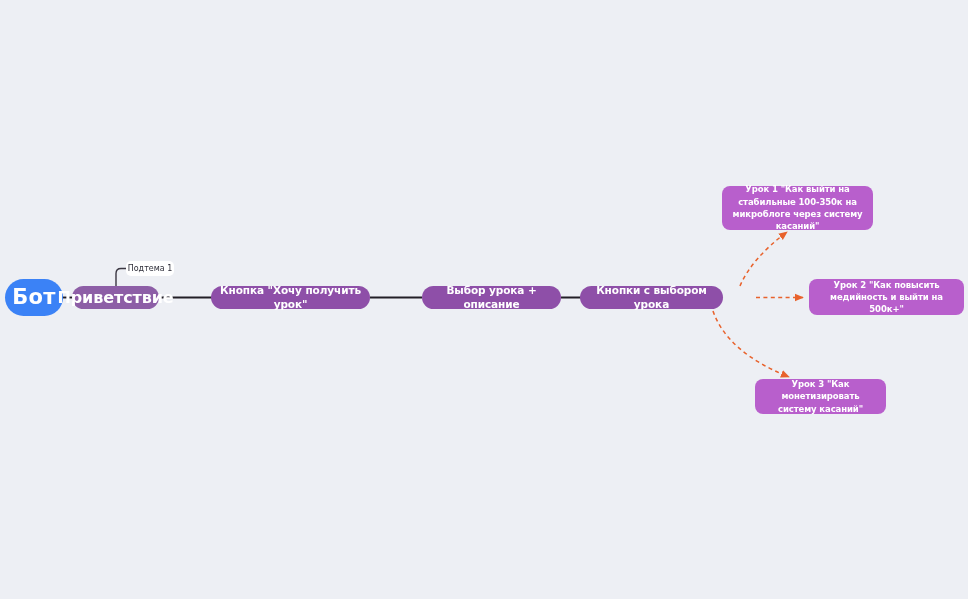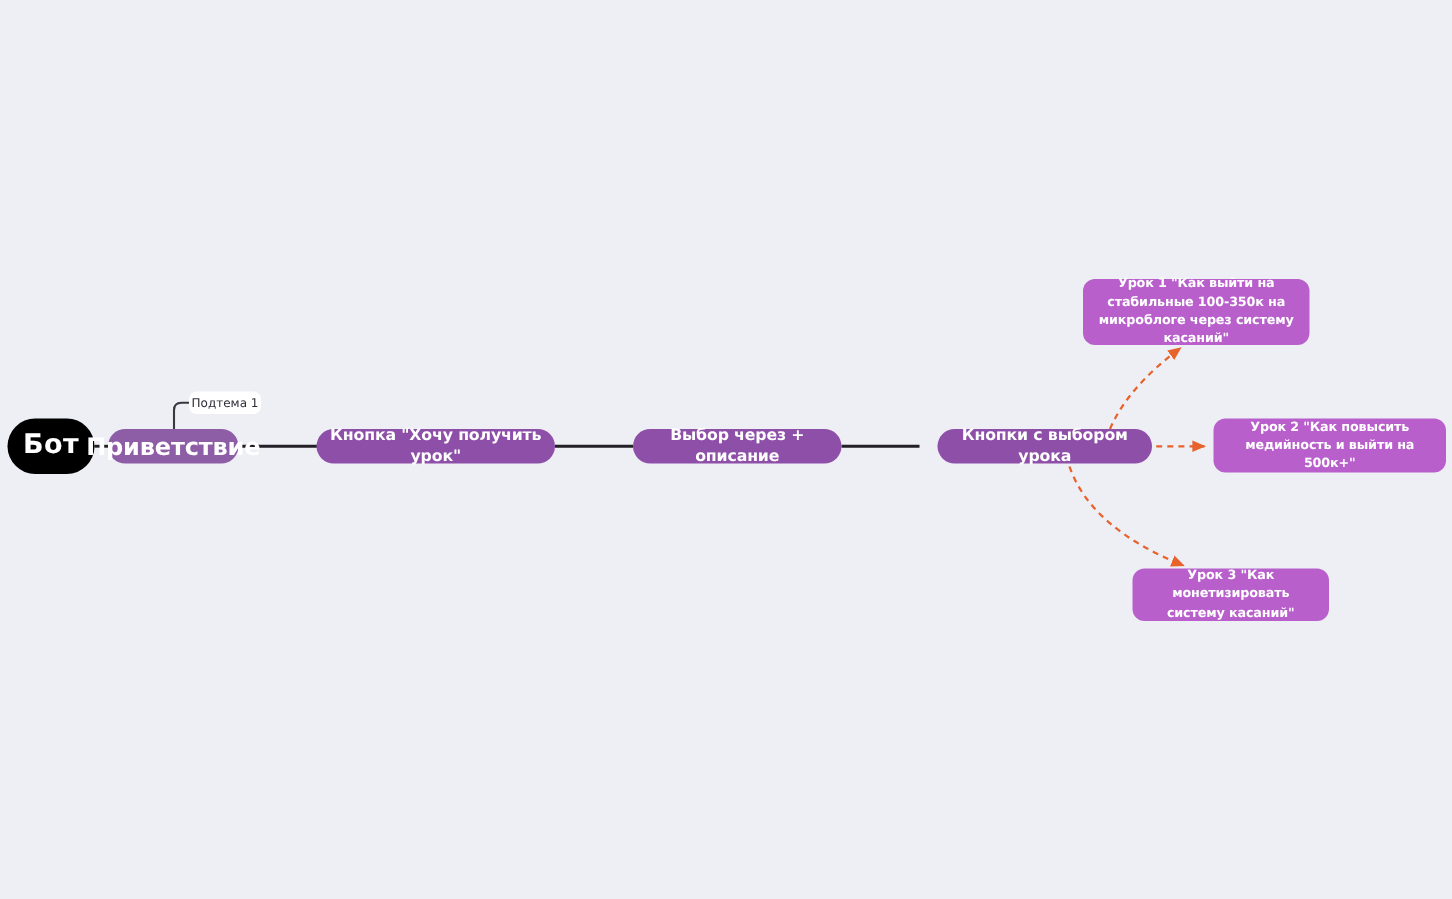--- a/index.html
+++ b/index.html
@@ -35,23 +35,23 @@
     align-items: center;
     justify-content: center;
     text-align: center;
     color: #ffffff;
     font-weight: bold;
     letter-spacing: -0.1px;
     line-height: 1.25;
     user-select: none;
   }
   .node-root {
-    background: #000000;
+    background: #3b82f6;
     border-radius: 22px;
-    font-size: 18px;
+    font-size: 21px;
     letter-spacing: 0.3px;
   }
   .node-muted {
     background: #8d5ea6;
     border-radius: 16px;
     font-size: 16px;
   }
   .node-main {
     background: #8e4fa8;
     border-radius: 16px;
@@ -130,24 +130,24 @@
 
   <div class="subtopic-label" style="left:126px; top:261px; width:48px; height:15px;">
     <span>Подтема 1</span>
   </div>
 
   <div class="node node-main" style="left:211px; top:286px; width:159px; height:23px;">
     <span>Кнопка "Хочу получить урок"</span>
   </div>
 
   <div class="node node-main" style="left:422px; top:286px; width:139px; height:23px;">
-    <span>Выбор через + описание</span>
+    <span>Выбор урока + описание</span>
   </div>
 
-  <div class="node node-main" style="left:625px; top:286px; width:143px; height:23px;">
+  <div class="node node-main" style="left:580px; top:286px; width:143px; height:23px;">
     <span>Кнопки с выбором урока</span>
   </div>
 
   <div class="node node-lesson" style="left:722px; top:186px; width:151px; height:44px;">
     <span>Урок 1 "Как выйти на стабильные 100-350к на микроблоге через систему касаний"</span>
   </div>
 
   <div class="node node-lesson" style="left:809px; top:279px; width:155px; height:36px;">
     <span>Урок 2 "Как повысить медийность и выйти на 500к+"</span>
   </div>

